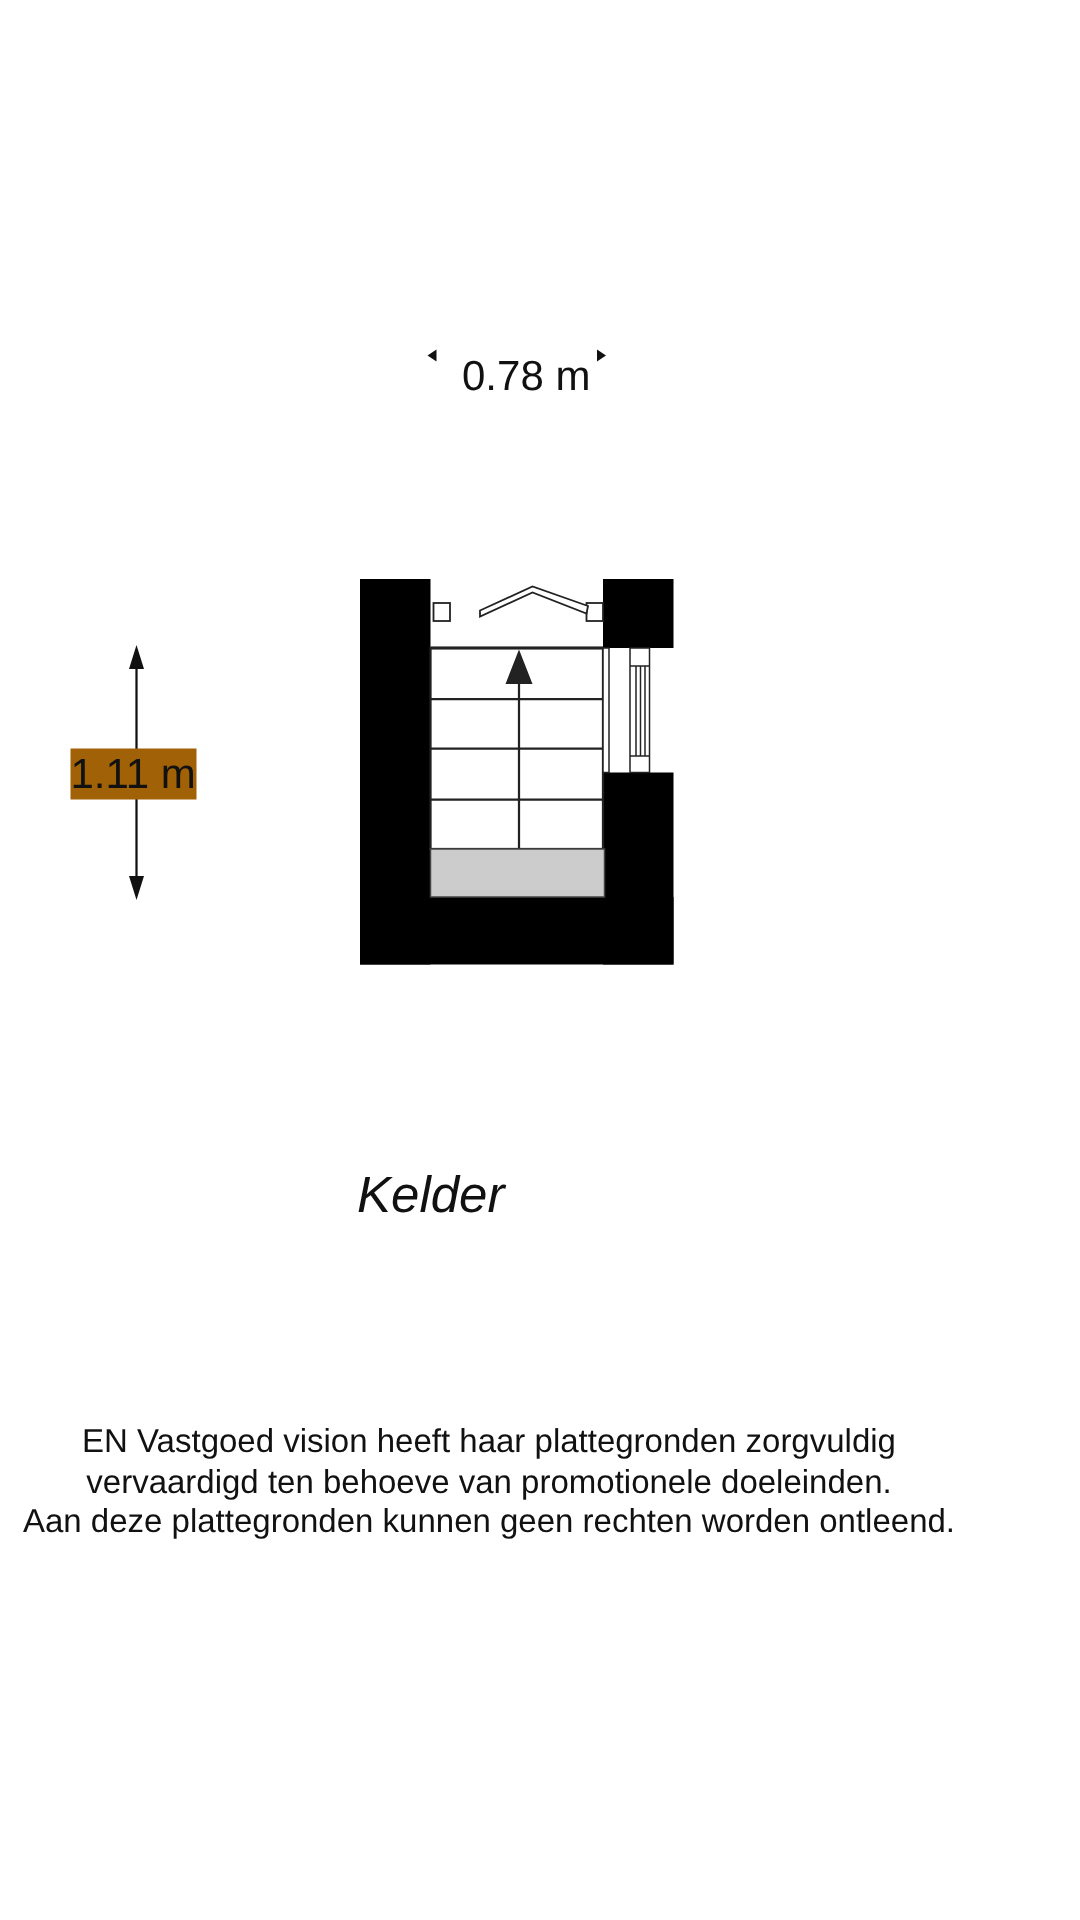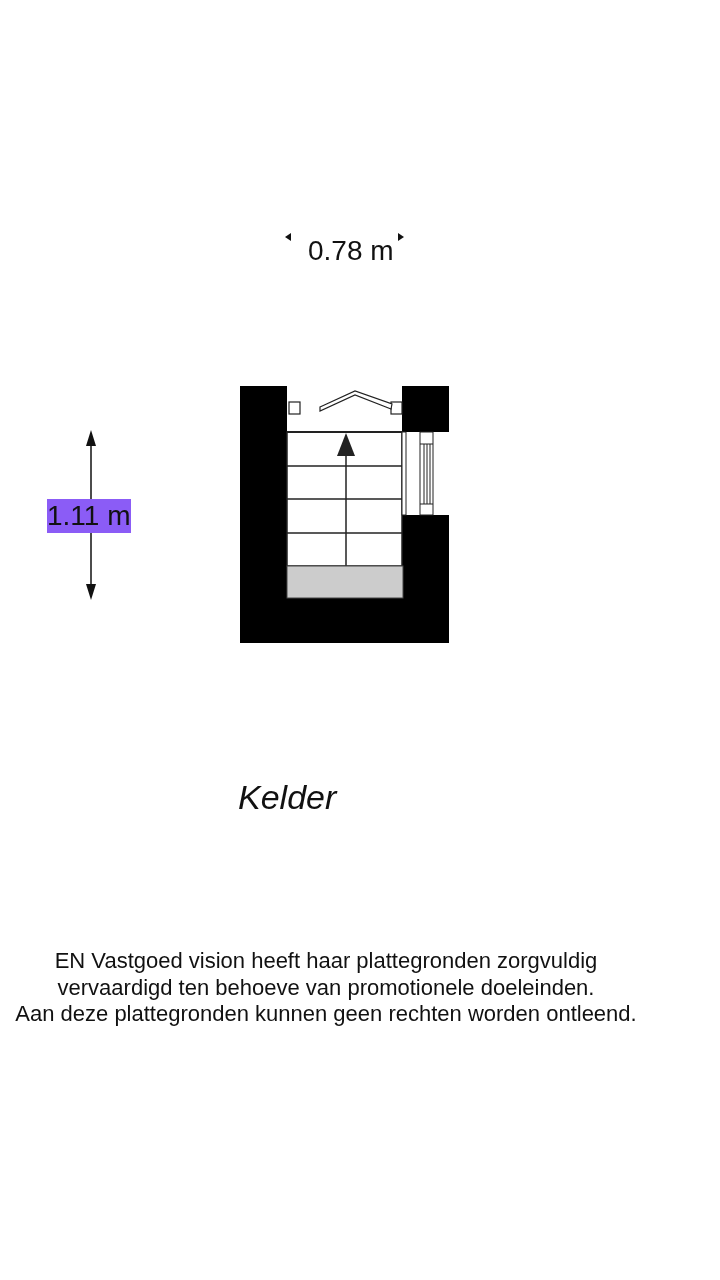--- a/index.html
+++ b/index.html
@@ -1,19 +1,19 @@
 <!DOCTYPE html>
 <html><head>
   <meta charset="utf-8">
   <style>
     html, body { margin: 0; padding: 0; background: #ffffff; }
     body { width: 720px; height: 1280px; position: relative; overflow: hidden;
            font-family: "Liberation Sans", sans-serif; color: #111111; }
     .dim-h-label { position: absolute; left: 308px; top: 218px; font-size: 28px; line-height: 34px; margin-top: 16px; }
-    .dim-v-label { position: absolute; left: 47px; top: 499px; font-size: 28px; line-height: 34px; background: #8b5cf6; }
+    .dim-v-label { position: absolute; left: 47px; top: 499px; font-size: 28px; line-height: 34px; background: #a16207; }
     .plan { position: absolute; left: 0; top: 0; }
     .room-label { position: absolute; left: 238px; top: 777px; font-size: 34px; line-height: 40px; font-style: italic; }
     .disclaimer { position: absolute; left: 0; top: 948px; width: 652px; text-align: center;
                   font-size: 22px; line-height: 26.5px; }
     .disclaimer div { white-space: nowrap; }
   </style>
 </head>
 <body>
 
 <div>

